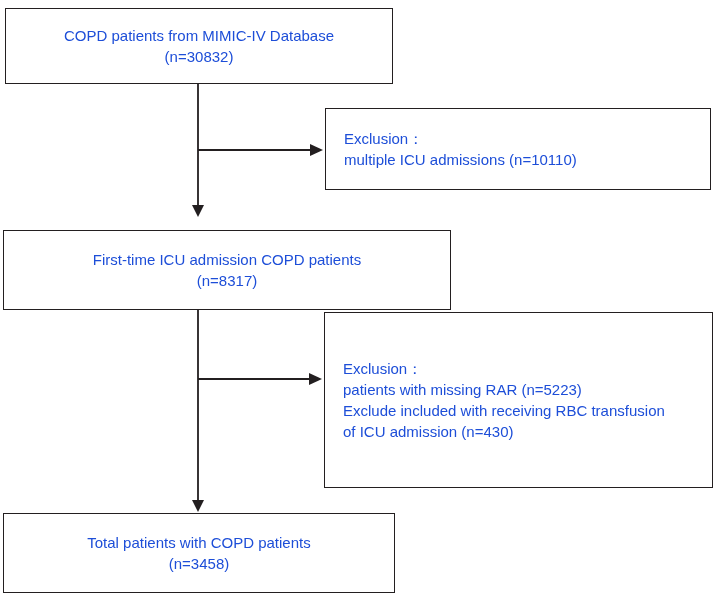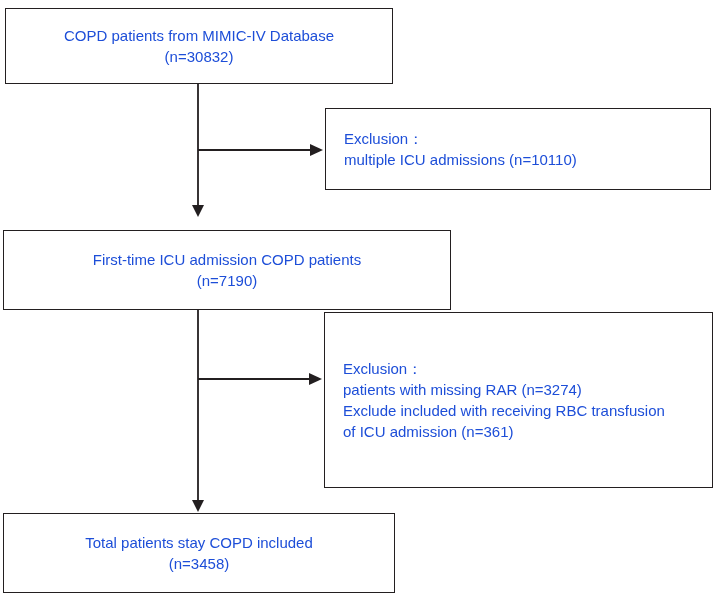--- a/index.html
+++ b/index.html
@@ -77,28 +77,28 @@
     <div class="node-line">(n=30832)</div>
   </div>
 
   <div class="node excl excl-1">
     <div class="excl-line">Exclusion：</div>
     <div class="excl-line">multiple ICU admissions (n=10110)</div>
   </div>
 
   <div class="node main box-mid">
     <div class="node-line">First-time ICU admission COPD patients</div>
-    <div class="node-line">(n=7190)</div>
+    <div class="node-line">(n=8317)</div>
   </div>
 
   <div class="node excl excl-2">
     <div class="excl-line">Exclusion：</div>
-    <div class="excl-line">patients with missing RAR (n=3274)</div>
+    <div class="excl-line">patients with missing RAR (n=5223)</div>
     <div class="excl-line">Exclude included with receiving RBC transfusion</div>
-    <div class="excl-line">of ICU admission (n=361)</div>
+    <div class="excl-line">of ICU admission (n=430)</div>
   </div>
 
   <div class="node main box-bottom">
-    <div class="node-line">Total patients stay COPD included</div>
+    <div class="node-line">Total patients with COPD patients</div>
     <div class="node-line">(n=3458)</div>
   </div>
 
 </div>
 
 </body></html>

